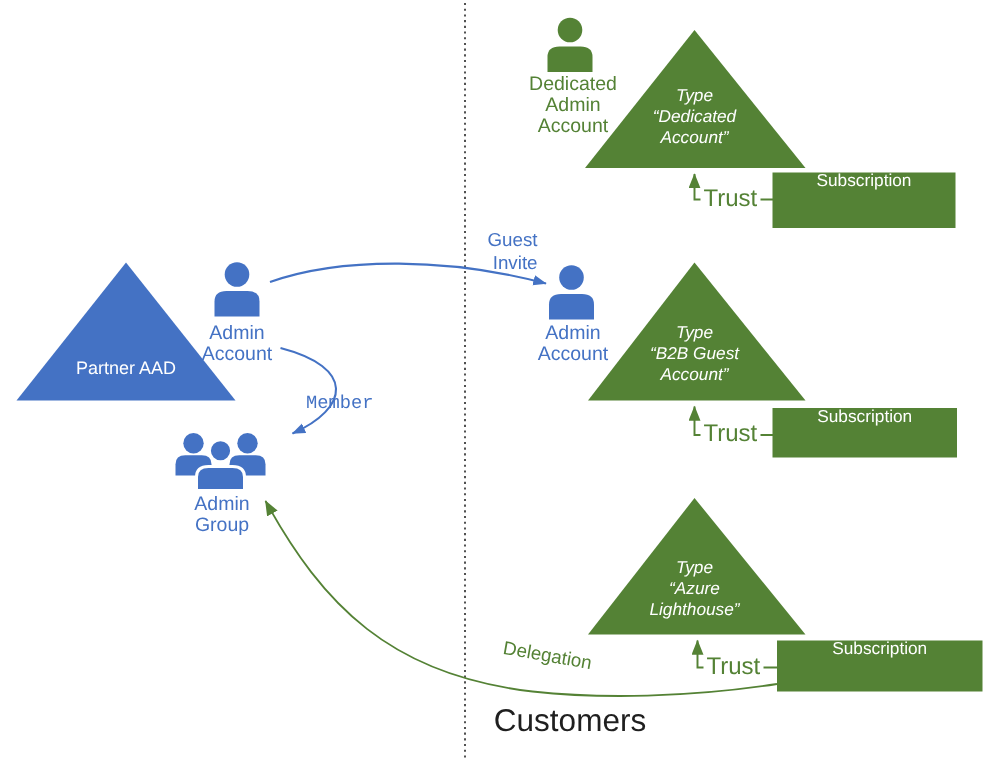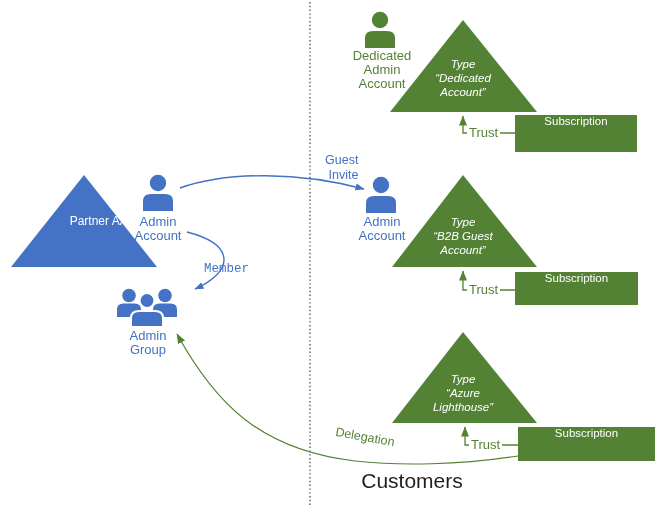--- a/index.html
+++ b/index.html
@@ -14,21 +14,21 @@
   .blue-t{color:#4472C4;font-size:13px;}
   .green-t{color:#548235;font-size:13px;}
   .tri-label{color:#ffffff;font-size:11.5px;line-height:14px;}
   .white-t{color:#ffffff;}
   .rel{font-size:12.5px;line-height:15px;text-align:right;}
   .sub-box{
     position:absolute;background:#548235;color:#fff;display:flex;
     align-items:flex-start;justify-content:center;font-size:11.5px;
   }
   .trust{
-    position:absolute;color:#548235;font-size:13px;background:#ffffff;
+    position:absolute;color:#548235;font-size:16px;background:#ffffff;
     padding:0 2px;line-height:12px;
   }
   .section-label{font-size:21px;color:#1f1f1f;line-height:24px;}
   .delegation{
     color:#548235;font-size:12.5px;
     transform:translate(-50%,-50%) rotate(10deg);
   }
   svg .blue-fill{fill:#4472C4;}
   svg .green-fill{fill:#548235;}
 </style>
@@ -83,21 +83,21 @@
 
     <path d="M187,232 C237,245 233,272 195,289" fill="none" stroke="#4472C4" stroke-width="1.4" marker-end="url(#arrBlue)"></path>
 
     <path d="M518,456 C460,465 400,466 355,461 C260,450 215,403 177,334" fill="none" stroke="#548235" stroke-width="1.2" marker-end="url(#arrGreen)"></path>
 
     <path d="M516,133 L463,133 L463,116" fill="none" stroke="#548235" stroke-width="1.3" marker-end="url(#arrGreen)"></path>
     <path d="M516,290 L463,290 L463,271" fill="none" stroke="#548235" stroke-width="1.3" marker-end="url(#arrGreen)"></path>
     <path d="M519,445 L465,445 L465,427" fill="none" stroke="#548235" stroke-width="1.3" marker-end="url(#arrGreen)"></path>
   </svg>
 
-  <div class="lbl white-t center" style="left:84px;top:214px;font-size:12px;margin-left:19px;">Partner AAD</div>
+  <div class="lbl white-t center" style="left:84px;top:238px;font-size:12px;">Partner AAD</div>
 
   <div class="lbl blue-t center" style="left:158px;top:215px;">Admin
 Account</div>
 
   <div class="lbl blue-t center" style="left:148px;top:329px;">Admin
 Group</div>
 
   <div class="lbl blue-t rel" style="left:204px;top:262px;font-family:Liberation Mono, monospace;">Member</div>
 
   <div class="lbl blue-t rel" style="left:325px;top:153px;">Guest
@@ -136,15 +136,15 @@
 Lighthouse”</div>
 
   <div class="trust" style="left:469px;top:439px;">Trust</div>
 
   <div class="sub-box" style="left:518px;top:427px;width:137px;height:34px;">
     <span>Subscription</span>
   </div>
 
   <div class="lbl delegation" style="left:365px;top:437px;">Delegation</div>
 
-  <div class="lbl section-label center" style="left:380px;top:469px;margin-left:32px;">Customers</div>
+  <div class="lbl section-label center" style="left:380px;top:469px;">Customers</div>
 
 </div>
 
 </body></html>

